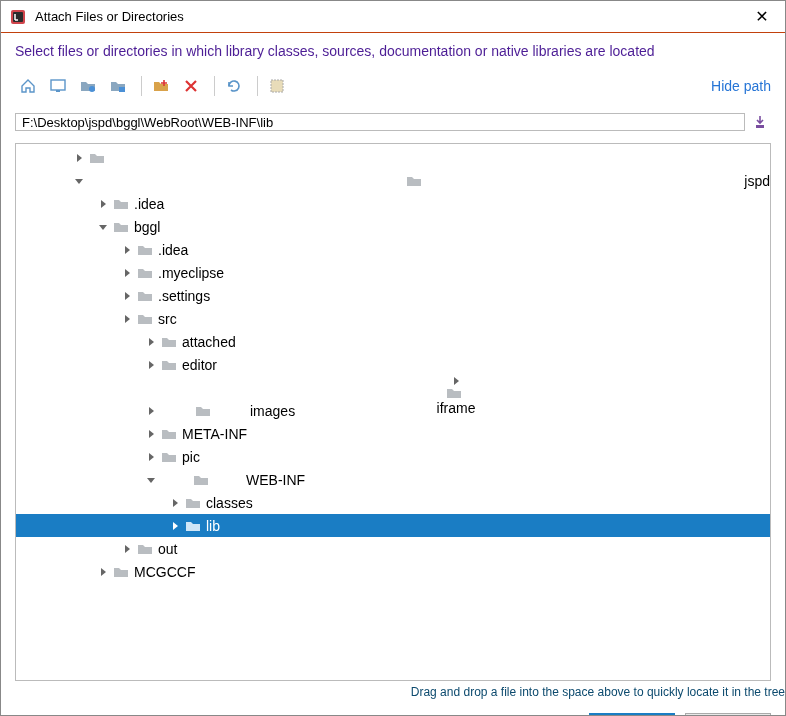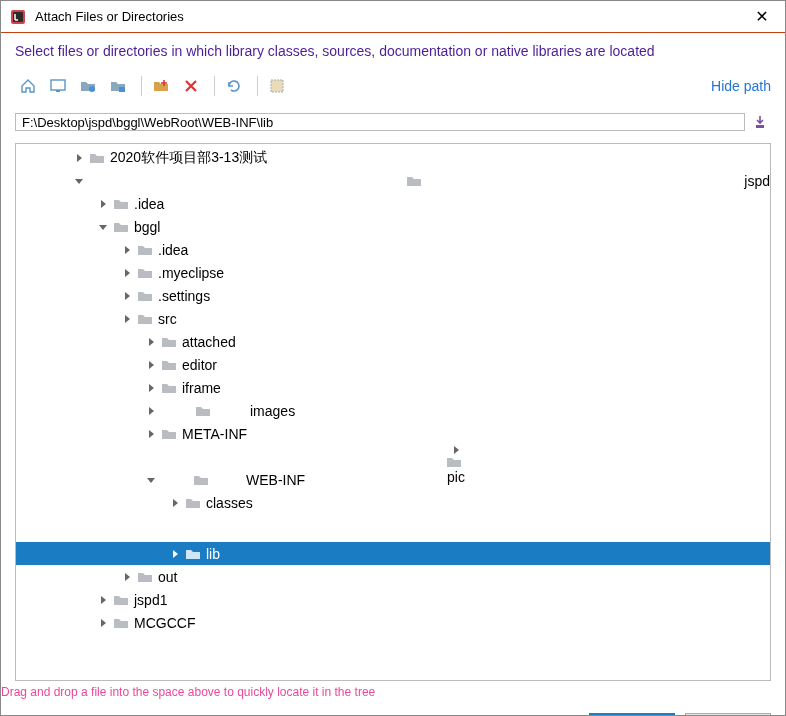--- a/index.html
+++ b/index.html
@@ -24,21 +24,21 @@
 .tree-box { margin: 0 14px; border: 1px solid #bbb; height: 538px; overflow: auto; position: relative; }
 .tree { font-size: 14px; user-select: none; padding-top: 2px; }
 .row { display: flex; align-items: center; height: 23px; white-space: nowrap; }
 .row.sel { background: #1a7dc4; color: #fff; }
 .row.sel .folder svg path { fill: #cfe6f7; }
 .chev { width: 18px; display: flex; align-items: center; justify-content: center; font-size: 11px; color: #666; cursor: pointer; }
 .row.sel .chev { color: #fff; }
 .folder { width: 18px; display: flex; align-items: center; justify-content: center; margin-right: 4px; }
 .name { }
 
-.hint { text-align: left; font-size: 12px; color: #ec4899; padding: 4px 0 6px; }
+.hint { text-align: right; font-size: 12px; color: #0c4a6e; padding: 4px 0 6px; }
 
 .buttons { display: flex; align-items: center; padding: 8px 14px 12px; }
 .btn { width: 86px; height: 28px; margin-left: 10px; font-size: 13px; background: #e8e8e8; border: 1px solid #aaa; cursor: pointer; }
 .btn.primary { border: 2px solid #1a7dc4; background: #fff; }
 .spacer { flex: 1; }
 </style>
 </head>
 <body>
 
 <div class="titlebar">
@@ -124,21 +124,20 @@
         <span class="chev">
           <svg width="10" height="10" viewBox="0 0 10 10">
             <path d="M3 1 L8 5 L3 9 Z" fill="currentColor"></path>
           </svg>
         </span>
         <span class="folder">
           <svg width="16" height="14" viewBox="0 0 16 14">
             <path d="M1 3 L6 3 L8 5 L15 5 L15 12 L1 12 Z" fill="#b9bdc1"></path>
           </svg>
         </span>
-        <span class="name">2020软件项目部3-13测试</span>
       </div>
       <div class="row" style="padding-left: 54px; justify-content: space-between;">
         <span class="chev">
           <svg width="10" height="10" viewBox="0 0 10 10">
             <path d="M1 3 L9 3 L5 8 Z" fill="currentColor"></path>
           </svg>
         </span>
         <span class="folder">
           <svg width="16" height="14" viewBox="0 0 16 14">
             <path d="M1 3 L6 3 L8 5 L15 5 L15 12 L1 12 Z" fill="#b9bdc1"></path>
@@ -243,70 +242,70 @@
             <path d="M3 1 L8 5 L3 9 Z" fill="currentColor"></path>
           </svg>
         </span>
         <span class="folder">
           <svg width="16" height="14" viewBox="0 0 16 14">
             <path d="M1 3 L6 3 L8 5 L15 5 L15 12 L1 12 Z" fill="#b9bdc1"></path>
           </svg>
         </span>
         <span class="name">editor</span>
       </div>
+      <div class="row" style="padding-left: 126px; flex-direction: column;">
+        <span class="chev">
+          <svg width="10" height="10" viewBox="0 0 10 10">
+            <path d="M3 1 L8 5 L3 9 Z" fill="currentColor"></path>
+          </svg>
+        </span>
+        <span class="folder">
+          <svg width="16" height="14" viewBox="0 0 16 14">
+            <path d="M1 3 L6 3 L8 5 L15 5 L15 12 L1 12 Z" fill="#b9bdc1"></path>
+          </svg>
+        </span>
+        <span class="name">iframe</span>
+      </div>
+      <div class="row" style="padding-left: 126px; gap: 34px;">
+        <span class="chev">
+          <svg width="10" height="10" viewBox="0 0 10 10">
+            <path d="M3 1 L8 5 L3 9 Z" fill="currentColor"></path>
+          </svg>
+        </span>
+        <span class="folder">
+          <svg width="16" height="14" viewBox="0 0 16 14">
+            <path d="M1 3 L6 3 L8 5 L15 5 L15 12 L1 12 Z" fill="#b9bdc1"></path>
+          </svg>
+        </span>
+        <span class="name">images</span>
+      </div>
       <div class="row" style="padding-left: 126px;">
         <span class="chev">
           <svg width="10" height="10" viewBox="0 0 10 10">
             <path d="M3 1 L8 5 L3 9 Z" fill="currentColor"></path>
           </svg>
         </span>
         <span class="folder">
           <svg width="16" height="14" viewBox="0 0 16 14">
             <path d="M1 3 L6 3 L8 5 L15 5 L15 12 L1 12 Z" fill="#b9bdc1"></path>
           </svg>
         </span>
-        <span class="name">iframe</span>
-      </div>
-      <div class="row" style="padding-left: 126px; gap: 34px;">
-        <span class="chev">
-          <svg width="10" height="10" viewBox="0 0 10 10">
-            <path d="M3 1 L8 5 L3 9 Z" fill="currentColor"></path>
-          </svg>
-        </span>
-        <span class="folder">
-          <svg width="16" height="14" viewBox="0 0 16 14">
-            <path d="M1 3 L6 3 L8 5 L15 5 L15 12 L1 12 Z" fill="#b9bdc1"></path>
-          </svg>
-        </span>
-        <span class="name">images</span>
+        <span class="name">META-INF</span>
       </div>
       <div class="row" style="padding-left: 126px;">
         <span class="chev">
           <svg width="10" height="10" viewBox="0 0 10 10">
             <path d="M3 1 L8 5 L3 9 Z" fill="currentColor"></path>
           </svg>
         </span>
         <span class="folder">
           <svg width="16" height="14" viewBox="0 0 16 14">
             <path d="M1 3 L6 3 L8 5 L15 5 L15 12 L1 12 Z" fill="#b9bdc1"></path>
           </svg>
         </span>
-        <span class="name">META-INF</span>
-      </div>
-      <div class="row" style="padding-left: 126px; flex-direction: column;">
-        <span class="chev">
-          <svg width="10" height="10" viewBox="0 0 10 10">
-            <path d="M3 1 L8 5 L3 9 Z" fill="currentColor"></path>
-          </svg>
-        </span>
-        <span class="folder">
-          <svg width="16" height="14" viewBox="0 0 16 14">
-            <path d="M1 3 L6 3 L8 5 L15 5 L15 12 L1 12 Z" fill="#b9bdc1"></path>
-          </svg>
-        </span>
         <span class="name">pic</span>
       </div>
       <div class="row" style="padding-left: 126px; gap: 32px;">
         <span class="chev">
           <svg width="10" height="10" viewBox="0 0 10 10">
             <path d="M1 3 L9 3 L5 8 Z" fill="currentColor"></path>
           </svg>
         </span>
         <span class="folder">
           <svg width="16" height="14" viewBox="0 0 16 14">
@@ -321,21 +320,21 @@
             <path d="M3 1 L8 5 L3 9 Z" fill="currentColor"></path>
           </svg>
         </span>
         <span class="folder">
           <svg width="16" height="14" viewBox="0 0 16 14">
             <path d="M1 3 L6 3 L8 5 L15 5 L15 12 L1 12 Z" fill="#b9bdc1"></path>
           </svg>
         </span>
         <span class="name">classes</span>
       </div>
-      <div class="row sel" style="padding-left: 150px; margin-top: 28px;">
+      <div class="row sel" style="padding-left: 150px;">
         <span class="chev">
           <svg width="10" height="10" viewBox="0 0 10 10">
             <path d="M3 1 L8 5 L3 9 Z" fill="currentColor"></path>
           </svg>
         </span>
         <span class="folder">
           <svg width="16" height="14" viewBox="0 0 16 14">
             <path d="M1 3 L6 3 L8 5 L15 5 L15 12 L1 12 Z" fill="#b9bdc1"></path>
           </svg>
         </span>
@@ -346,33 +345,20 @@
           <svg width="10" height="10" viewBox="0 0 10 10">
             <path d="M3 1 L8 5 L3 9 Z" fill="currentColor"></path>
           </svg>
         </span>
         <span class="folder">
           <svg width="16" height="14" viewBox="0 0 16 14">
             <path d="M1 3 L6 3 L8 5 L15 5 L15 12 L1 12 Z" fill="#b9bdc1"></path>
           </svg>
         </span>
         <span class="name">out</span>
-      </div>
-      <div class="row" style="padding-left: 78px;">
-        <span class="chev">
-          <svg width="10" height="10" viewBox="0 0 10 10">
-            <path d="M3 1 L8 5 L3 9 Z" fill="currentColor"></path>
-          </svg>
-        </span>
-        <span class="folder">
-          <svg width="16" height="14" viewBox="0 0 16 14">
-            <path d="M1 3 L6 3 L8 5 L15 5 L15 12 L1 12 Z" fill="#b9bdc1"></path>
-          </svg>
-        </span>
-        <span class="name">jspd1</span>
       </div>
       <div class="row" style="padding-left: 78px;">
         <span class="chev">
           <svg width="10" height="10" viewBox="0 0 10 10">
             <path d="M3 1 L8 5 L3 9 Z" fill="currentColor"></path>
           </svg>
         </span>
         <span class="folder">
           <svg width="16" height="14" viewBox="0 0 16 14">
             <path d="M1 3 L6 3 L8 5 L15 5 L15 12 L1 12 Z" fill="#b9bdc1"></path>

